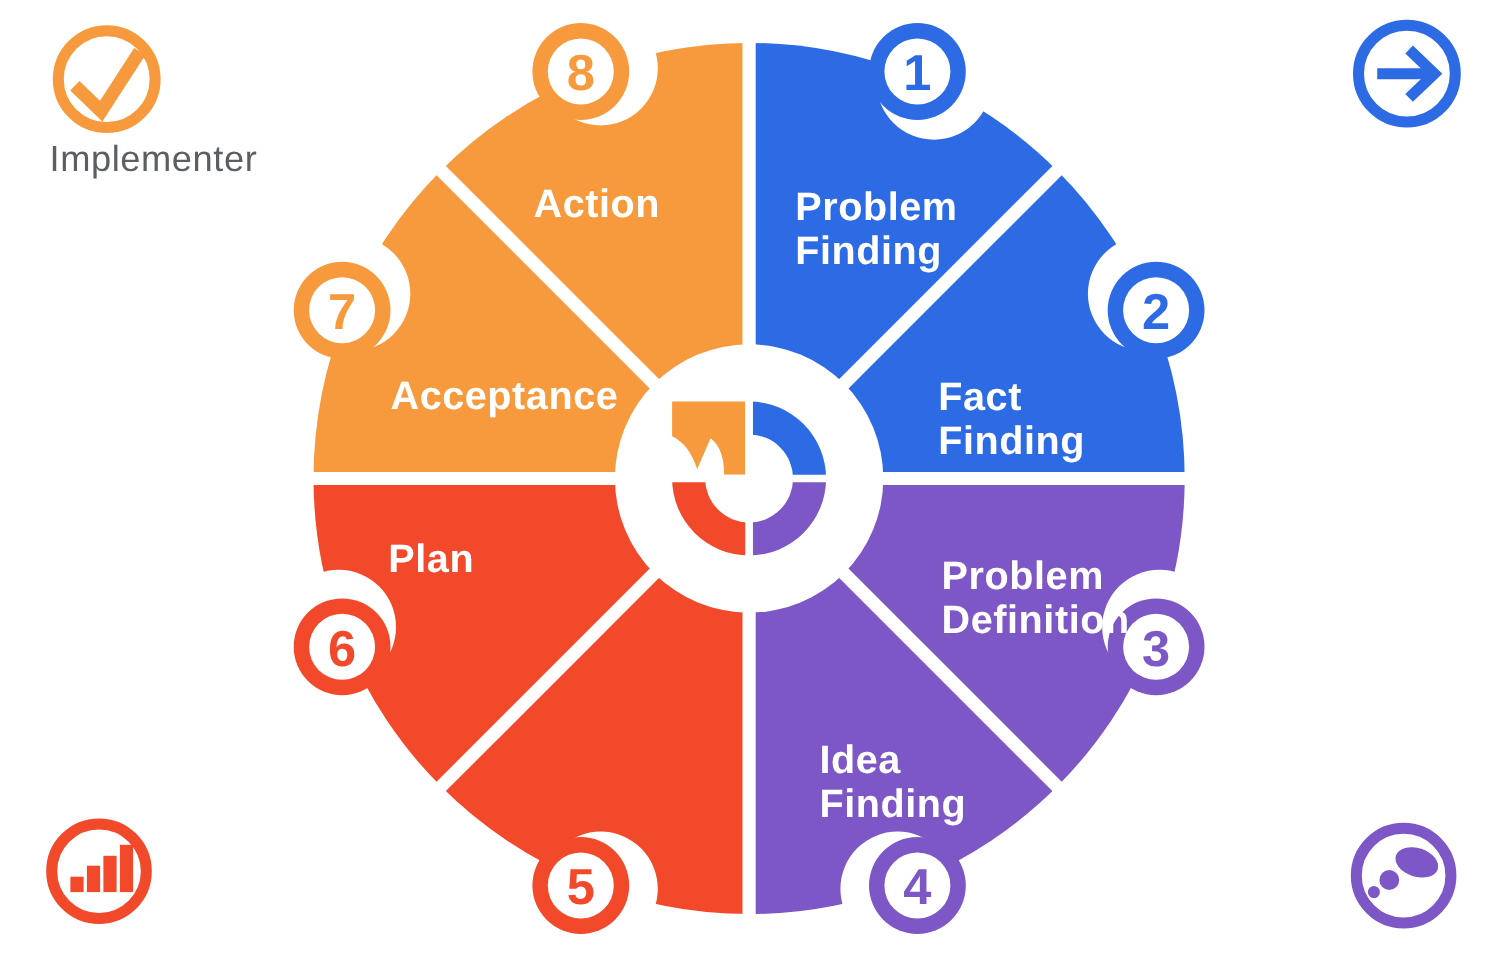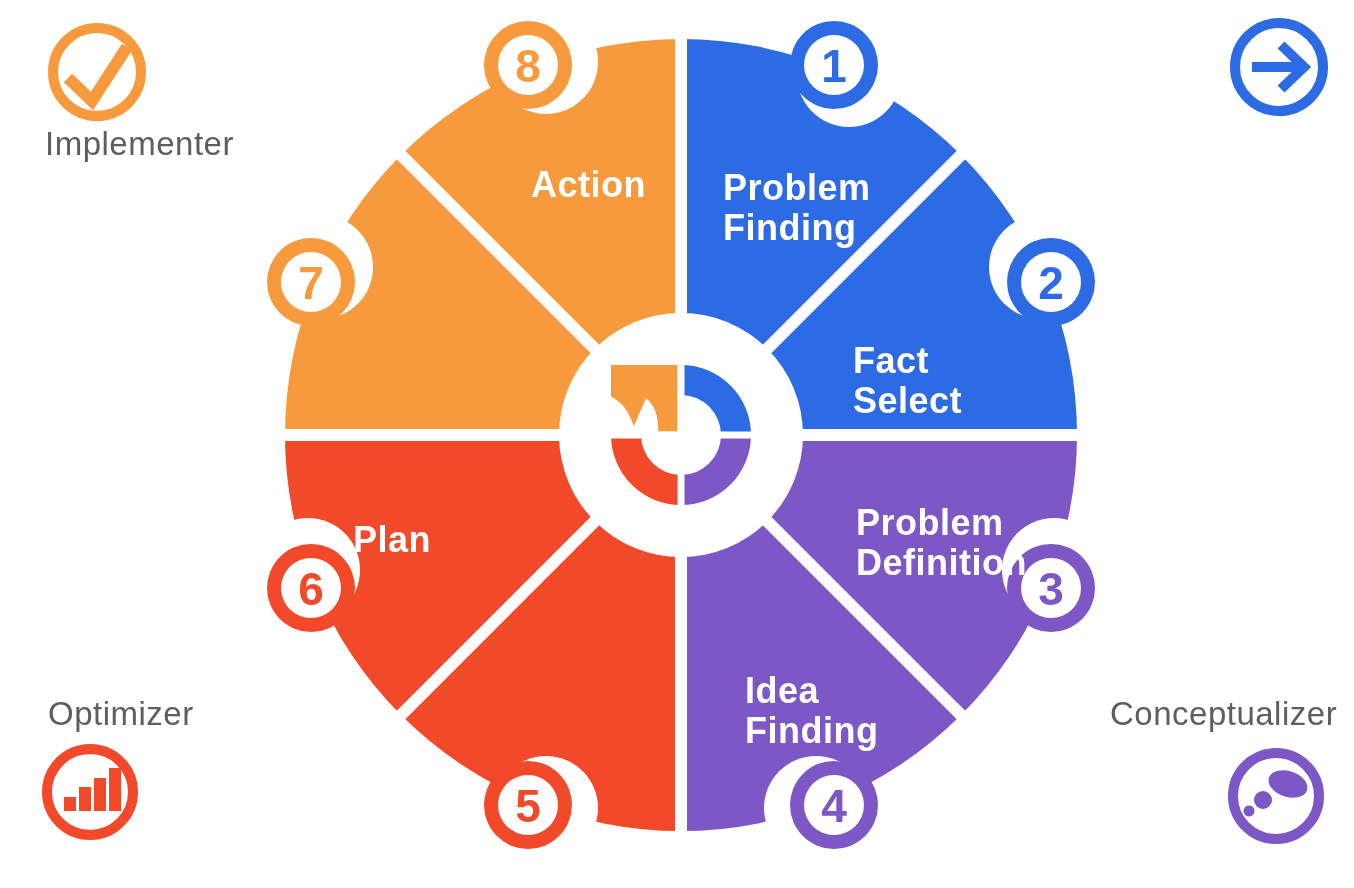--- a/index.html
+++ b/index.html
@@ -141,25 +141,24 @@
         <ellipse cx="1288" cy="784" rx="20" ry="13" transform="rotate(18 1288 784)" fill="#7c57c5"></ellipse>
         <circle cx="1263" cy="800" r="9" fill="#7c57c5"></circle>
         <circle cx="1249" cy="811" r="5.5" fill="#7c57c5"></circle>
       </g>
     </g>
   </svg>
 
   <div class="seclabel" style="left:723px;top:168px;">Problem
 Finding</div>
   <div class="seclabel" style="left:853px;top:341px;">Fact
-Select</div>
+Finding</div>
   <div class="seclabel" style="left:856px;top:503px;">Problem
 Definition</div>
   <div class="seclabel" style="left:725px;top:671px;margin-left:20px;">Idea
 Finding</div>
-  <div class="seclabel" style="left:353px;top:520px;">Plan</div>
-  <div class="seclabel" style="left:485px;top:165px;margin-left:46px;">Action</div>
+  <div class="seclabel" style="left:353px;top:488px;">Plan</div>
+  <div class="seclabel" style="left:355px;top:340px;">Acceptance</div>
+  <div class="seclabel" style="left:485px;top:165px;">Action</div>
 
   <div class="cornerlabel" style="left:45px;top:126px;">Implementer</div>
-  <div class="cornerlabel" style="left:48px;top:696px;">Optimizer</div>
-  <div class="cornerlabel" style="left:1110px;top:696px;">Conceptualizer</div>
 
 </div>
 
 </body></html>

